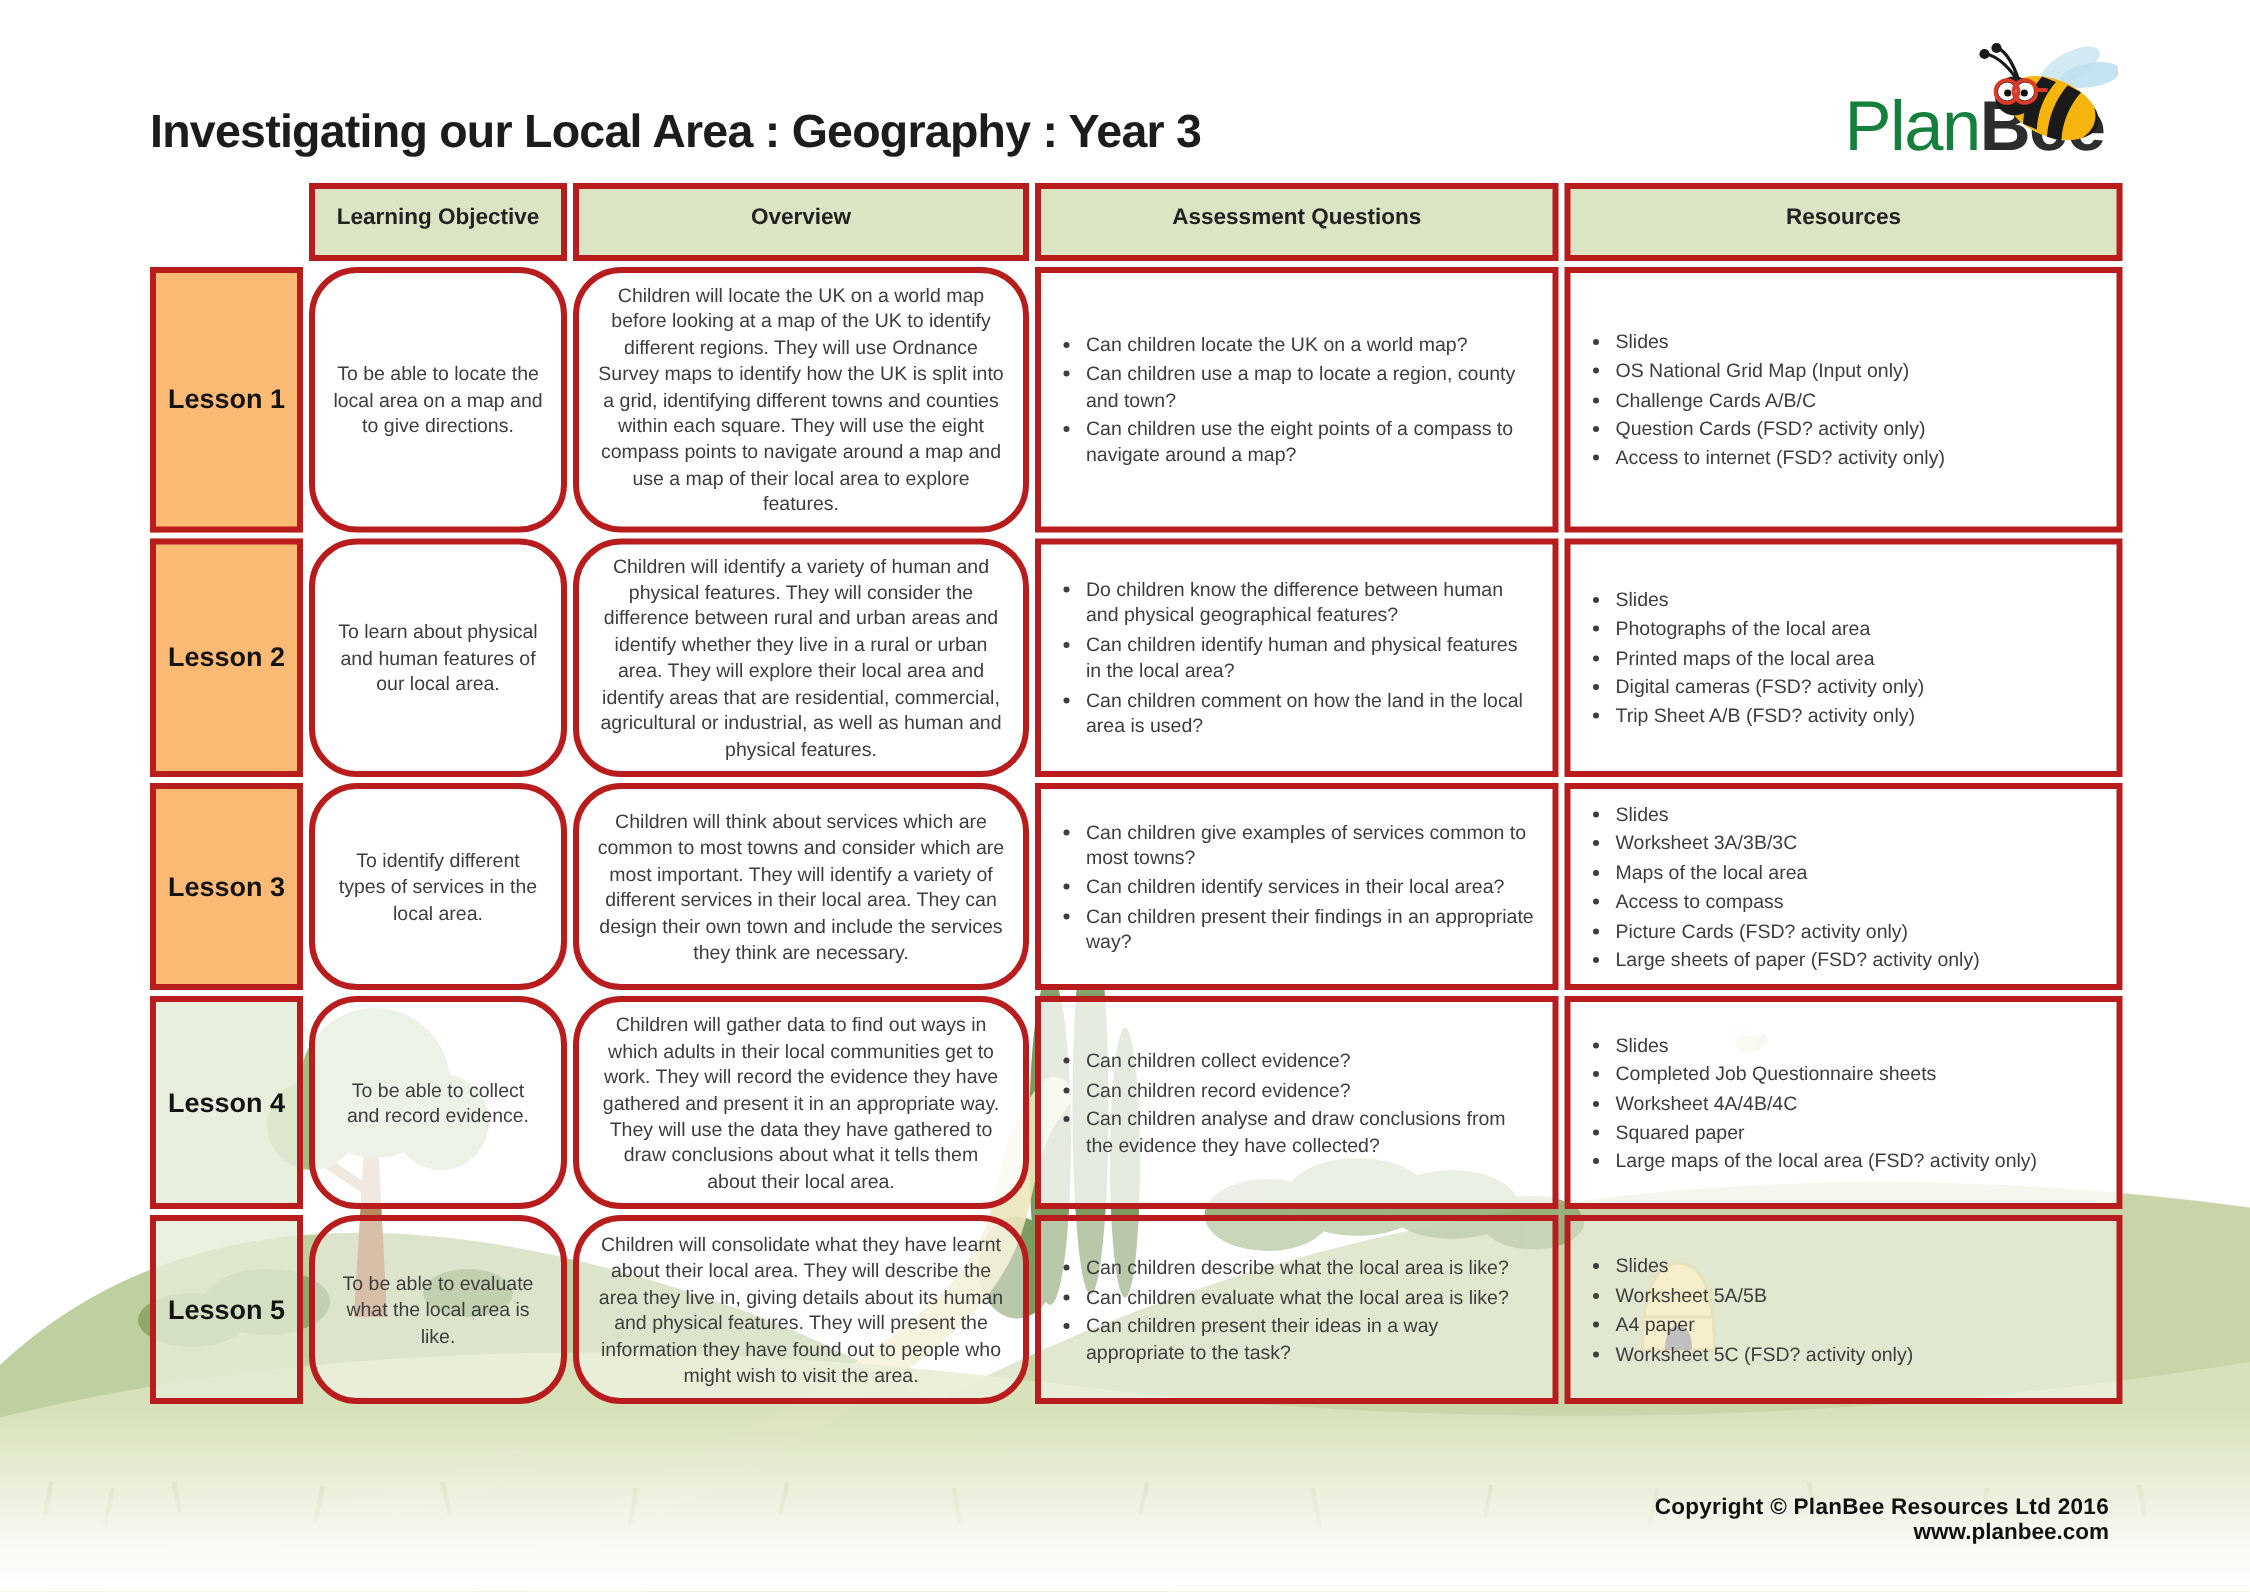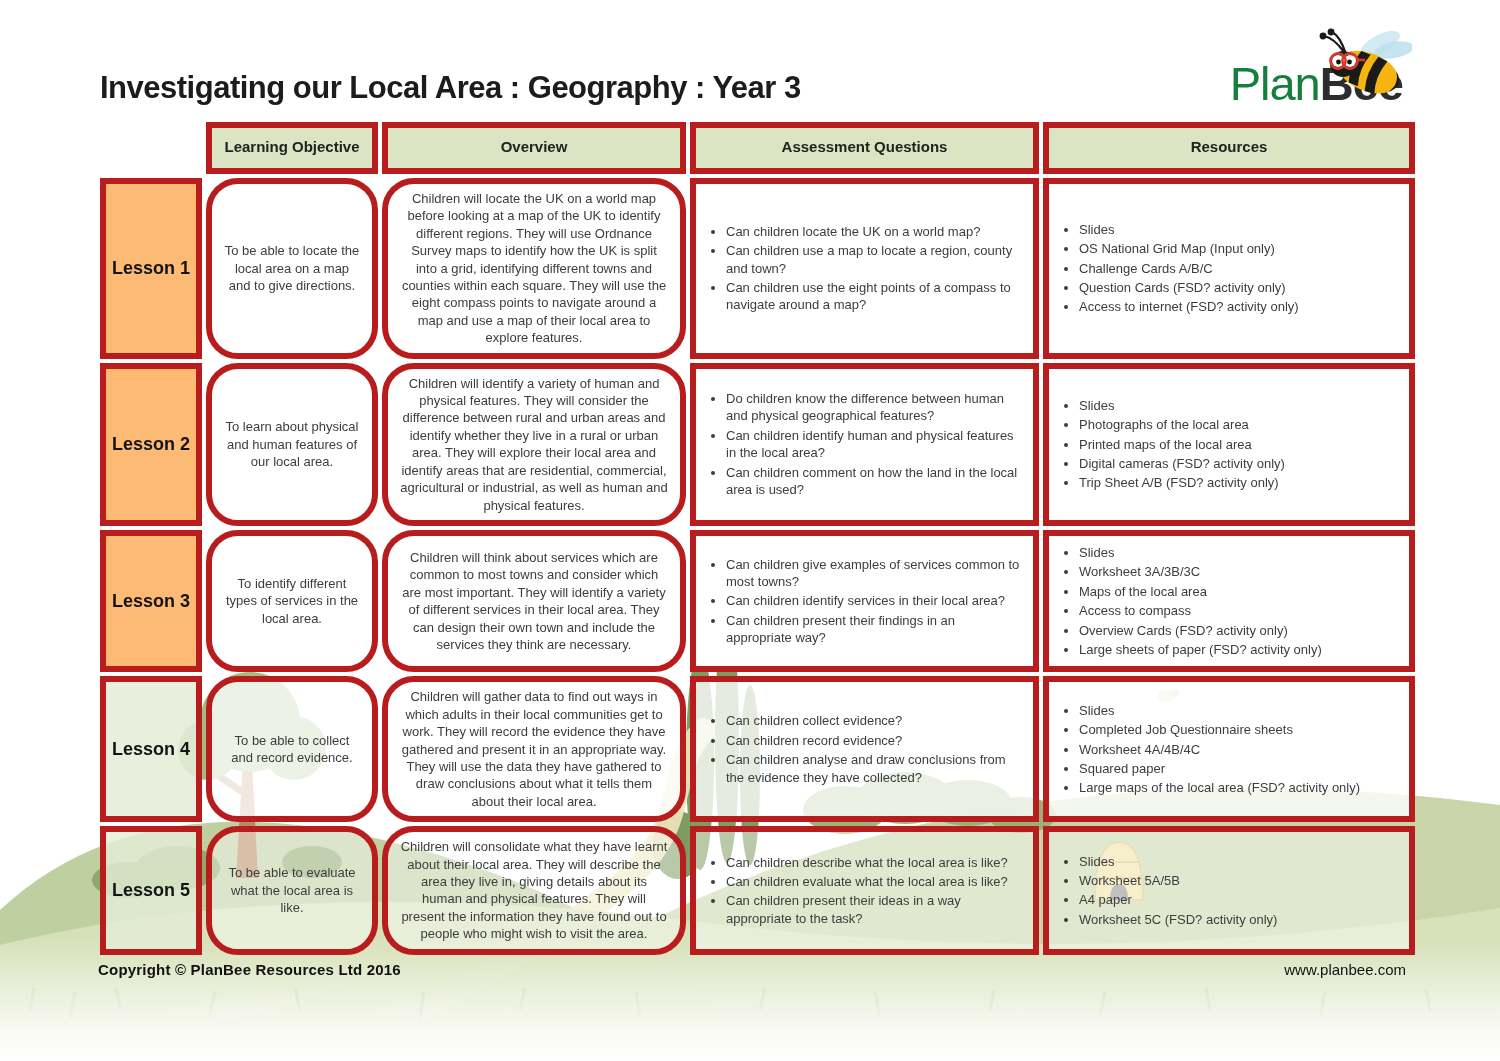--- a/index.html
+++ b/index.html
@@ -23,21 +23,21 @@
   .logo { position:absolute; right:97px; top:56px; font-size:47px; letter-spacing:-1px; }
   .logo .plan { font-weight:400; color:#15803d;text-align:right; }
   .logo .bee  { font-weight:800; color:#2d2d2d; }
   .bee-svg { position:absolute; right:88px; top:28px; width:110px; height:72px; }
 
   
   table.plan-table {
     position:absolute; left:96px; top:118px; width:1311px;
     border-collapse:separate; border-spacing:4px; table-layout:fixed;
   }
-  .plan-table th, .plan-table td { border:6px solid #b91c1c; }
+  .plan-table th, .plan-table td { border:4px solid #b91c1c; }
   .plan-table th {
     background:#dbe5c3; font-size:15px; font-weight:bold; color:#222;
     text-align:center; vertical-align:top; padding:10px 4px 4px 4px; height:52px;
   }
   td.corner { border:none !important; background:transparent; }
   td.lesson {
     background:#fdba74; text-align:center; vertical-align:middle;
     font-size:18px; font-weight:bold; color:#141414;
   }
   td.body { background:#ffffff; vertical-align:middle; font-size:13px; line-height:1.34; padding:6px 10px; }
@@ -46,26 +46,26 @@
   td.body ul { margin:0; padding-left:20px; }
   td.body li { margin:2px 0; }
   
   tr.r4 td.body   { background:rgba(255,255,255,0.80); }
   tr.r4 td.lesson { background:rgba(229,237,215,0.88); }
   tr.r5 td.body   { background:rgba(255,255,255,0.45); }
   tr.r5 td.lesson { background:rgba(229,237,215,0.80); }
 
   
   .footer {
-    position:absolute; left:98px; top:961px; width:1308px;
-    display:flex; justify-content:space-between; align-items:flex-end;
+    position:absolute; left:98px; top:996px; width:1308px;
+    display:flex; justify-content:space-between; align-items:flex-end;flex-direction:column;
   }
   .footer .copyright { font-weight:bold; font-size:15px; color:#111; letter-spacing:0.2px; }
   .footer .note { font-style:italic; font-weight:bold; font-size:14.5px; color:#a2b377; }
-  .footer .site { font-weight:normal; font-size:15px; color:#111; }
+  .footer .site { font-weight:bold; font-size:15px; color:#111; }
 </style>
 </head>
 <body>
 
 <div class="page">
 
   <svg class="landscape" viewBox="0 0 1500 451" preserveAspectRatio="none" aria-hidden="true">
     <defs>
       <linearGradient id="bottomFade" x1="0" y1="0" x2="0" y2="1">
         <stop offset="0" stop-color="#ffffff" stop-opacity="0"></stop>
@@ -239,21 +239,21 @@
               <li>Can children identify services in their local area?</li>
               <li>Can children present their findings in an appropriate way?</li>
             </ul>
           </td>
       <td class="body">
             <ul>
               <li>Slides</li>
               <li>Worksheet 3A/3B/3C</li>
               <li>Maps of the local area</li>
               <li>Access to compass</li>
-              <li>Overview Cards (FSD? activity only)</li>
+              <li>Picture Cards (FSD? activity only)</li>
               <li>Large sheets of paper (FSD? activity only)</li>
             </ul>
           </td>
     </tr>
 
     <tr class="lrow r4">
       <td class="lesson">Lesson 4</td>
       <td class="body obj">To be able to collect and record evidence.</td>
       <td class="body ov">Children will gather data to find out ways in which adults in their local communities get to work. They will record the evidence they have gathered and present it in an appropriate way. They will use the data they have gathered to draw conclusions about what it tells them about their local area.</td>
       <td class="body">

